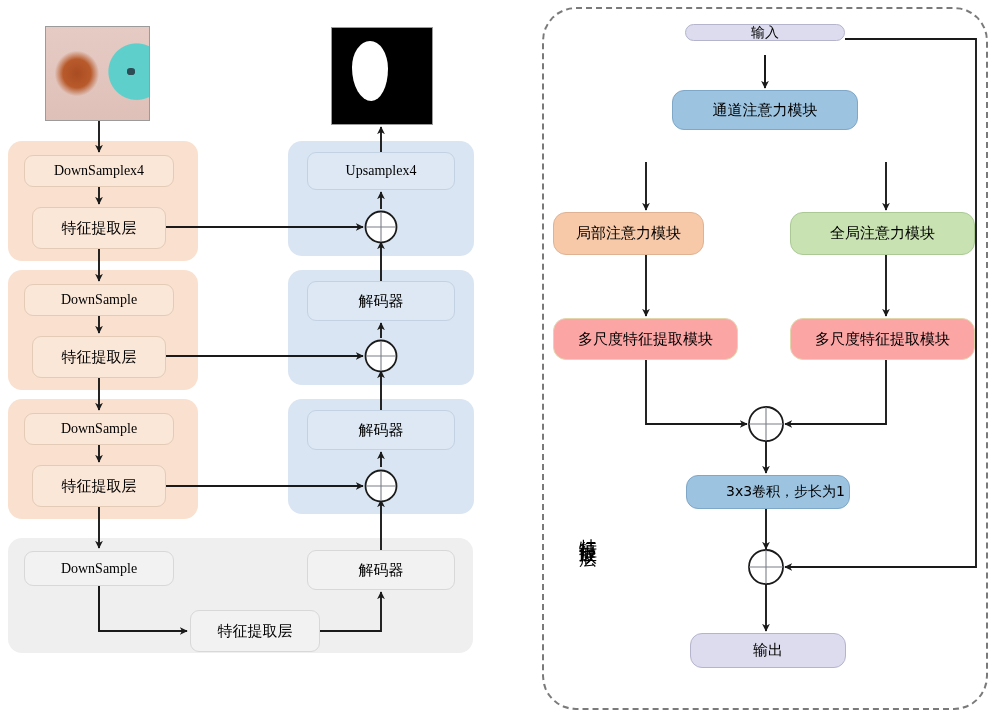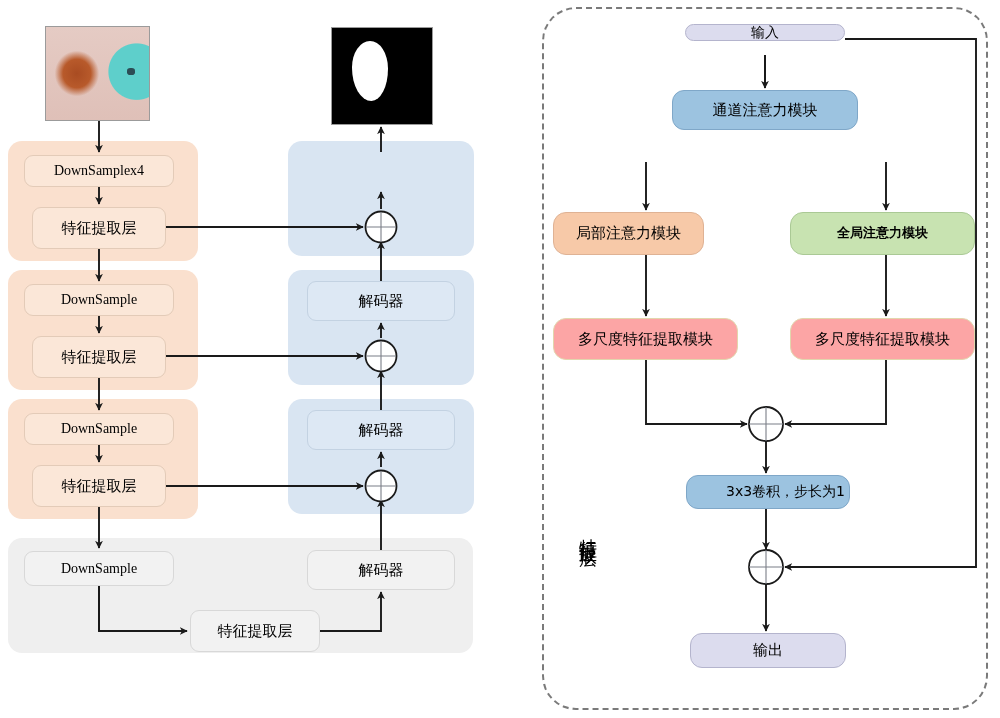--- a/index.html
+++ b/index.html
@@ -74,38 +74,39 @@
   <div class="group enc" style="left:8px;top:399px;width:190px;height:120px;"></div>
   <div class="node inner-enc latin" style="left:24px;top:413px;width:150px;height:32px;font-size:14px;">DownSample</div>
   <div class="node inner-enc cjk" style="left:32px;top:465px;width:134px;height:42px;font-size:15px;">特征提取层</div>
 
   <div class="group bot" style="left:8px;top:538px;width:465px;height:115px;"></div>
   <div class="node inner-bot latin" style="left:24px;top:551px;width:150px;height:35px;font-size:14px;">DownSample</div>
   <div class="node inner-bot cjk" style="left:190px;top:610px;width:130px;height:42px;font-size:15px;">特征提取层</div>
   <div class="node inner-bot cjk" style="left:307px;top:550px;width:148px;height:40px;font-size:15px;">解码器</div>
 
   <div class="group dec" style="left:288px;top:141px;width:186px;height:115px;"></div>
+  <div class="node inner-dec latin" style="left:307px;top:152px;width:148px;height:38px;font-size:14px;">Upsamplex4</div>
 
   <div class="group dec" style="left:288px;top:270px;width:186px;height:115px;"></div>
   <div class="node inner-dec cjk" style="left:307px;top:281px;width:148px;height:40px;font-size:15px;">解码器</div>
 
   <div class="group dec" style="left:288px;top:399px;width:186px;height:115px;"></div>
   <div class="node inner-dec cjk" style="left:307px;top:410px;width:148px;height:40px;font-size:15px;">解码器</div>
 
   <div class="panel-dashed" style="left:542px;top:7px;width:446px;height:703px;"></div>
 
   <div class="vtext cjk" style="left:576px;top:524px;font-size:18px;">特征提取层</div>
 
   <div class="node n-input cjk" style="left:685px;top:24px;width:160px;height:17px;font-size:14px;border-radius:12px;">输入</div>
 
   <div class="node n-channel cjk" style="left:672px;top:90px;width:186px;height:40px;font-size:15px;border-radius:12px;">通道注意力模块</div>
 
   <div class="node n-local cjk" style="left:553px;top:212px;width:151px;height:43px;font-size:15px;border-radius:13px;">局部注意力模块</div>
 
-  <div class="node n-global cjk" style="left:790px;top:212px;width:185px;height:43px;font-size:13px;border-radius:13px;font-weight:bold;">全局注意力模块</div>
+  <div class="node n-global cjk" style="left:790px;top:212px;width:185px;height:43px;font-size:15px;border-radius:13px;">全局注意力模块</div>
 
   <div class="node n-multi cjk" style="left:553px;top:318px;width:185px;height:42px;font-size:15px;border-radius:13px;">多尺度特征提取模块</div>
 
   <div class="node n-multi cjk" style="left:790px;top:318px;width:185px;height:42px;font-size:15px;border-radius:13px;">多尺度特征提取模块</div>
 
   <div class="node n-conv cjk" style="left:686px;top:475px;width:164px;height:34px;font-size:14px;border-radius:12px;padding-left:35px;">3x3卷积，步长为1</div>
 
   <div class="node n-output cjk" style="left:690px;top:633px;width:156px;height:35px;font-size:15px;border-radius:12px;">输出</div>
 
   <svg class="layer lines" viewBox="0 0 1000 718">

